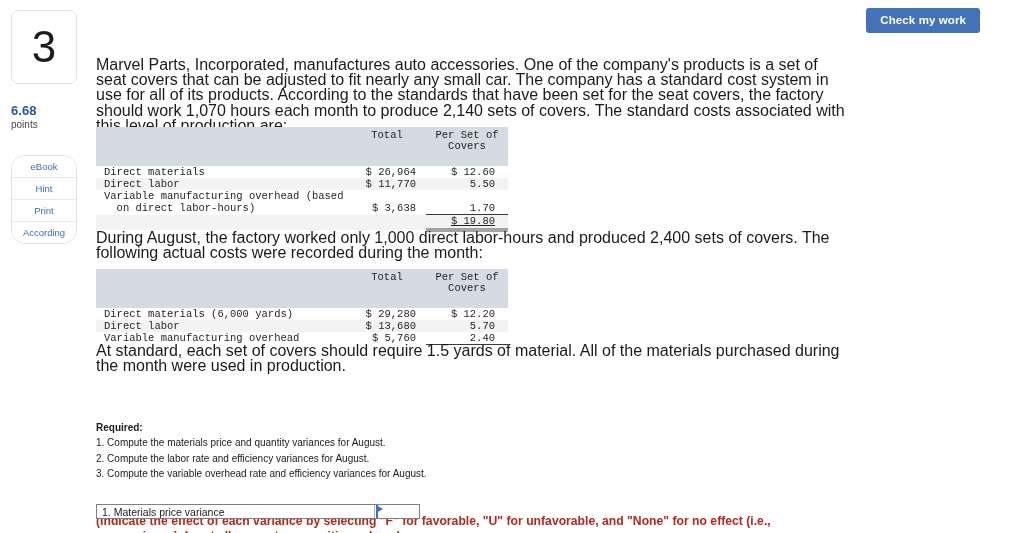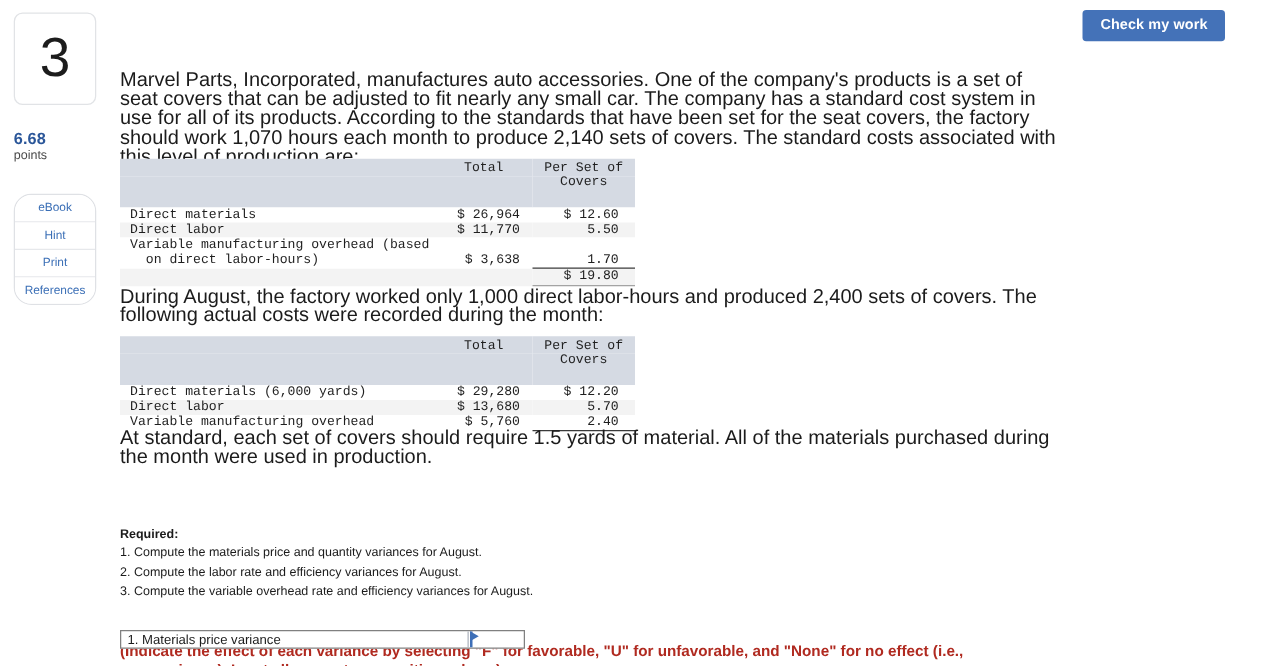--- a/index.html
+++ b/index.html
@@ -176,21 +176,21 @@
 
   .row-alt td { background: #f3f3f3; }
   .row-plain td { background: #ffffff; }
 
   .fin-table col.c-label { width: 252px; }
   .fin-table col.c-total { width: 78px; }
   .fin-table col.c-per   { width: 82px; }
 
   td.underline-single { border-bottom: 1px solid #3a3a3a; }
   tr.total-row td { background: #f3f3f3; height: 13px; line-height: 13px; }
-  td.underline-double { border-bottom: 1px solid #a3a3a3; }
+  td.underline-double { border-bottom: 4px solid #a3a3a3; text-decoration: underline; }
 
   
   #answer-grid {
     position: absolute;
     left: 96px;
     top: 504px;
     width: 324px;
     border: 1px solid #808080;
     background: #ffffff;
     font-size: 10.5px;
@@ -252,21 +252,21 @@
     <span>3</span>
   </div>
 
   <div class="points-val">6.68</div>
   <div class="points-label">points</div>
 
   <div class="tool-stack">
     <div class="tool-btn">eBook</div>
     <div class="tool-btn">Hint</div>
     <div class="tool-btn">Print</div>
-    <div class="tool-btn">References</div>
+    <div class="tool-btn">According</div>
   </div>
 
 </div>
 
 <button id="check-btn">Check my work</button>
 
 <div id="content">
 
   <div class="para" id="para-intro">Marvel Parts, Incorporated, manufactures auto accessories. One of the company's products is a set of seat covers that can be adjusted to fit nearly any small car. The company has a standard cost system in use for all of its products. According to the standards that have been set for the seat covers, the factory should work 1,070 hours each month to produce 2,140 sets of covers. The standard costs associated with this level of production are:</div>
 

